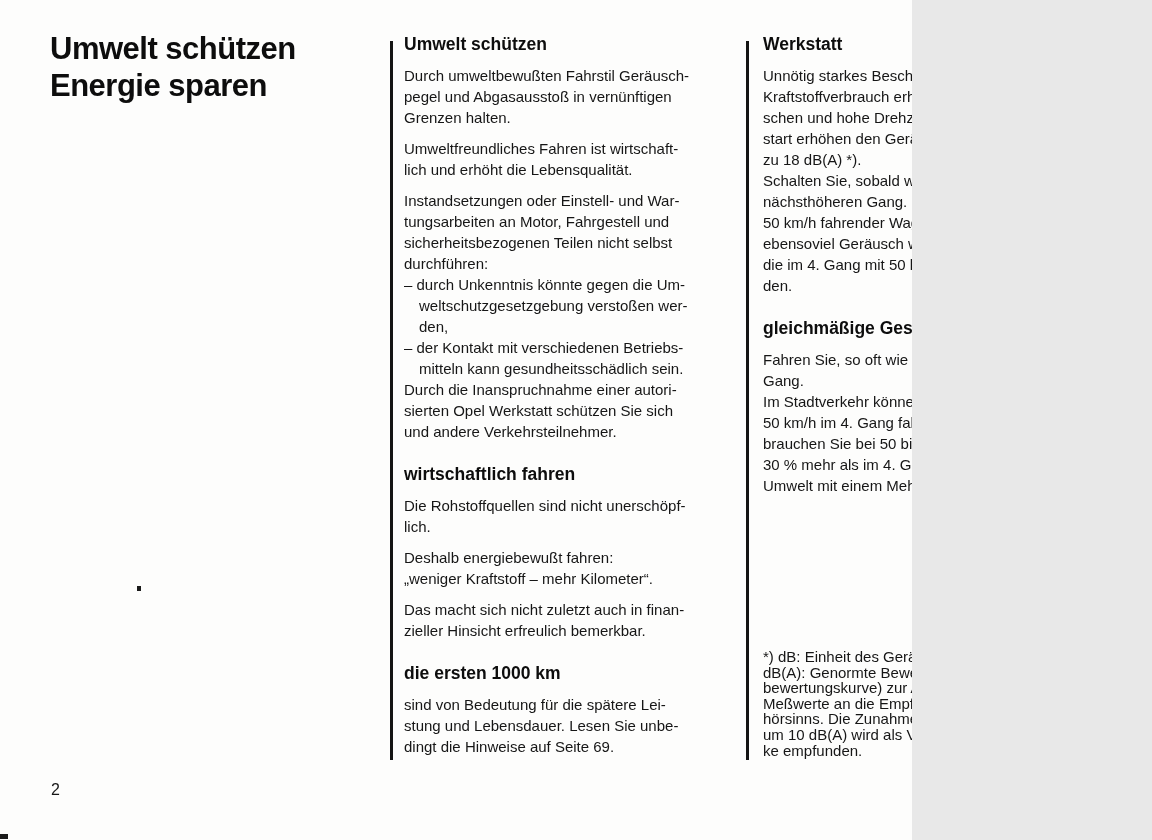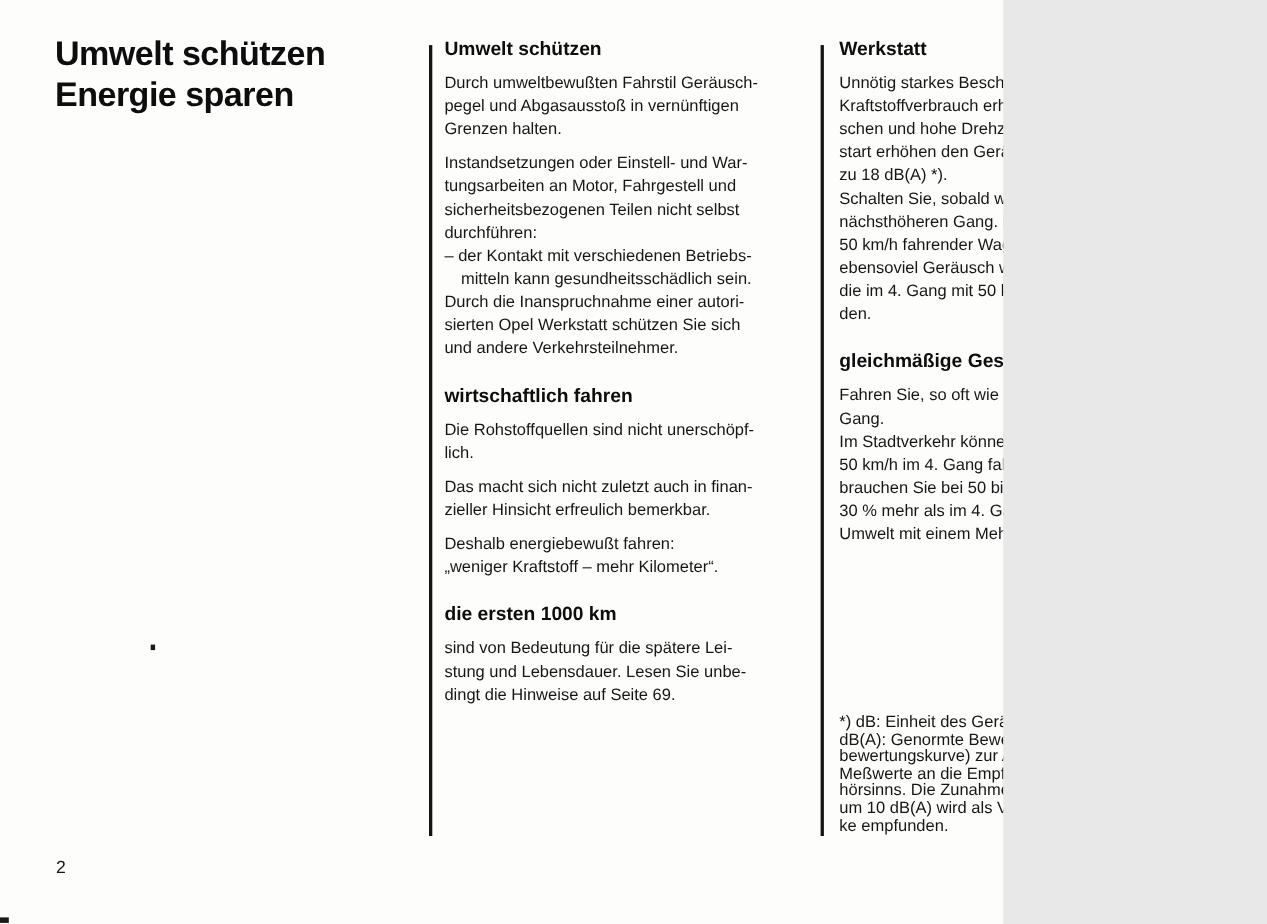--- a/index.html
+++ b/index.html
@@ -100,39 +100,44 @@
   <div class="rule rule-1"></div>
   <div class="rule rule-2"></div>
 
   <div class="col col-middle">
 
     <div class="section">
       <h2 class="section-heading">Umwelt schützen</h2>
       <p class="para">Durch umweltbewußten Fahrstil Geräusch-
 pegel und Abgasausstoß in vernünftigen
 Grenzen halten.</p>
+      <p class="para">Umweltfreundliches Fahren ist wirtschaft-
+lich und erhöht die Lebensqualität.</p>
       <p class="para no-gap">Instandsetzungen oder Einstell- und War-
 tungsarbeiten an Motor, Fahrgestell und
 sicherheitsbezogenen Teilen nicht selbst
 durchführen:</p>
+      <p class="hang">– durch Unkenntnis könnte gegen die Um-
+weltschutzgesetzgebung verstoßen wer-
+den,</p>
       <p class="hang">– der Kontakt mit verschiedenen Betriebs-
 mitteln kann gesundheitsschädlich sein.</p>
       <p class="para">Durch die Inanspruchnahme einer autori-
 sierten Opel Werkstatt schützen Sie sich
 und andere Verkehrsteilnehmer.</p>
     </div>
 
     <div class="section">
       <h2 class="section-heading">wirtschaftlich fahren</h2>
       <p class="para">Die Rohstoffquellen sind nicht unerschöpf-
 lich.</p>
+      <p class="para">Deshalb energiebewußt fahren:
+„weniger Kraftstoff – mehr Kilometer“.</p>
       <p class="para">Das macht sich nicht zuletzt auch in finan-
 zieller Hinsicht erfreulich bemerkbar.</p>
-      <p class="para">Deshalb energiebewußt fahren:
-„weniger Kraftstoff – mehr Kilometer“.</p>
     </div>
 
     <div class="section">
       <h2 class="section-heading">die ersten 1000 km</h2>
       <p class="para">sind von Bedeutung für die spätere Lei-
 stung und Lebensdauer. Lesen Sie unbe-
 dingt die Hinweise auf Seite 69.</p>
     </div>
 
   </div>

